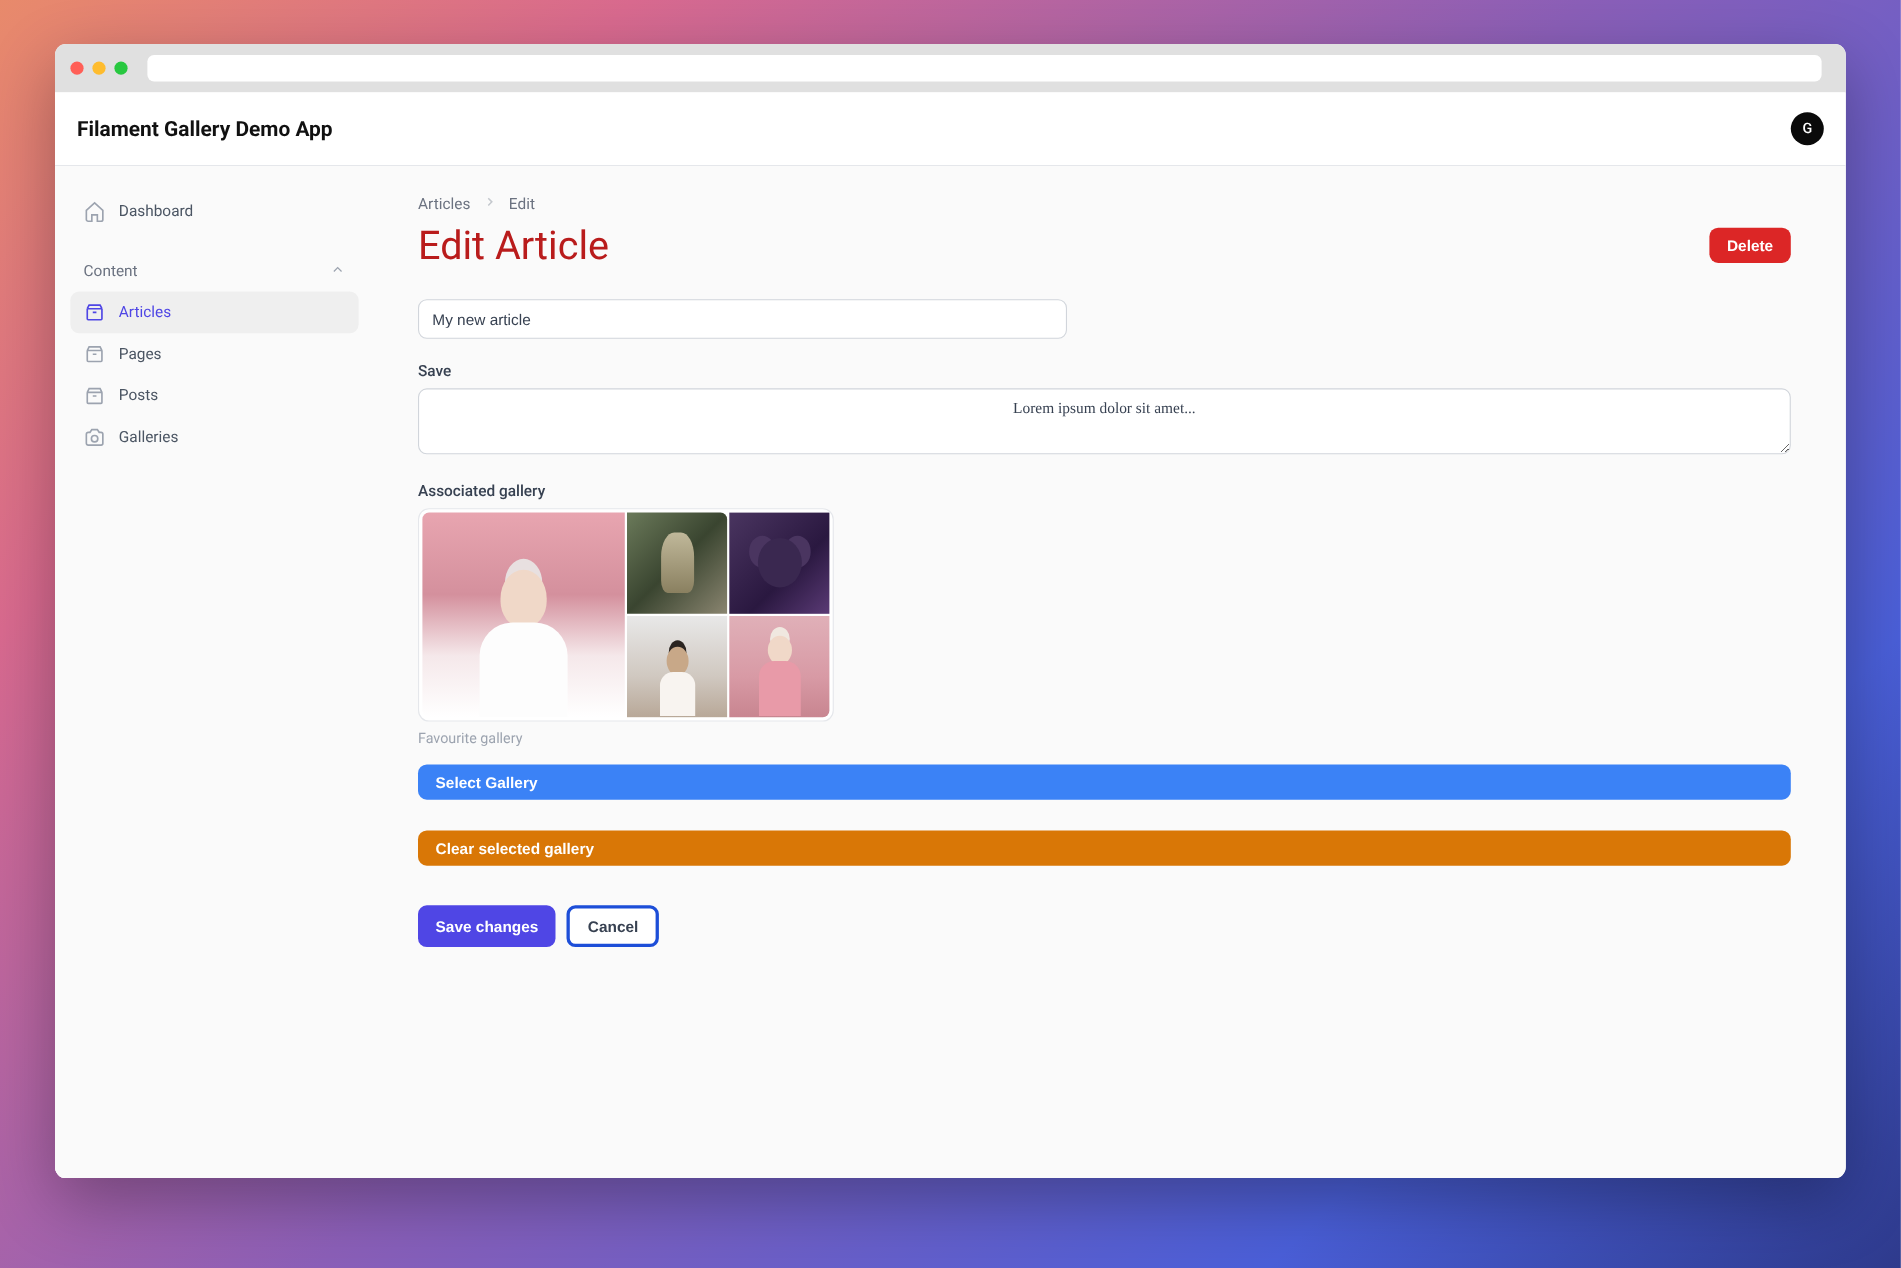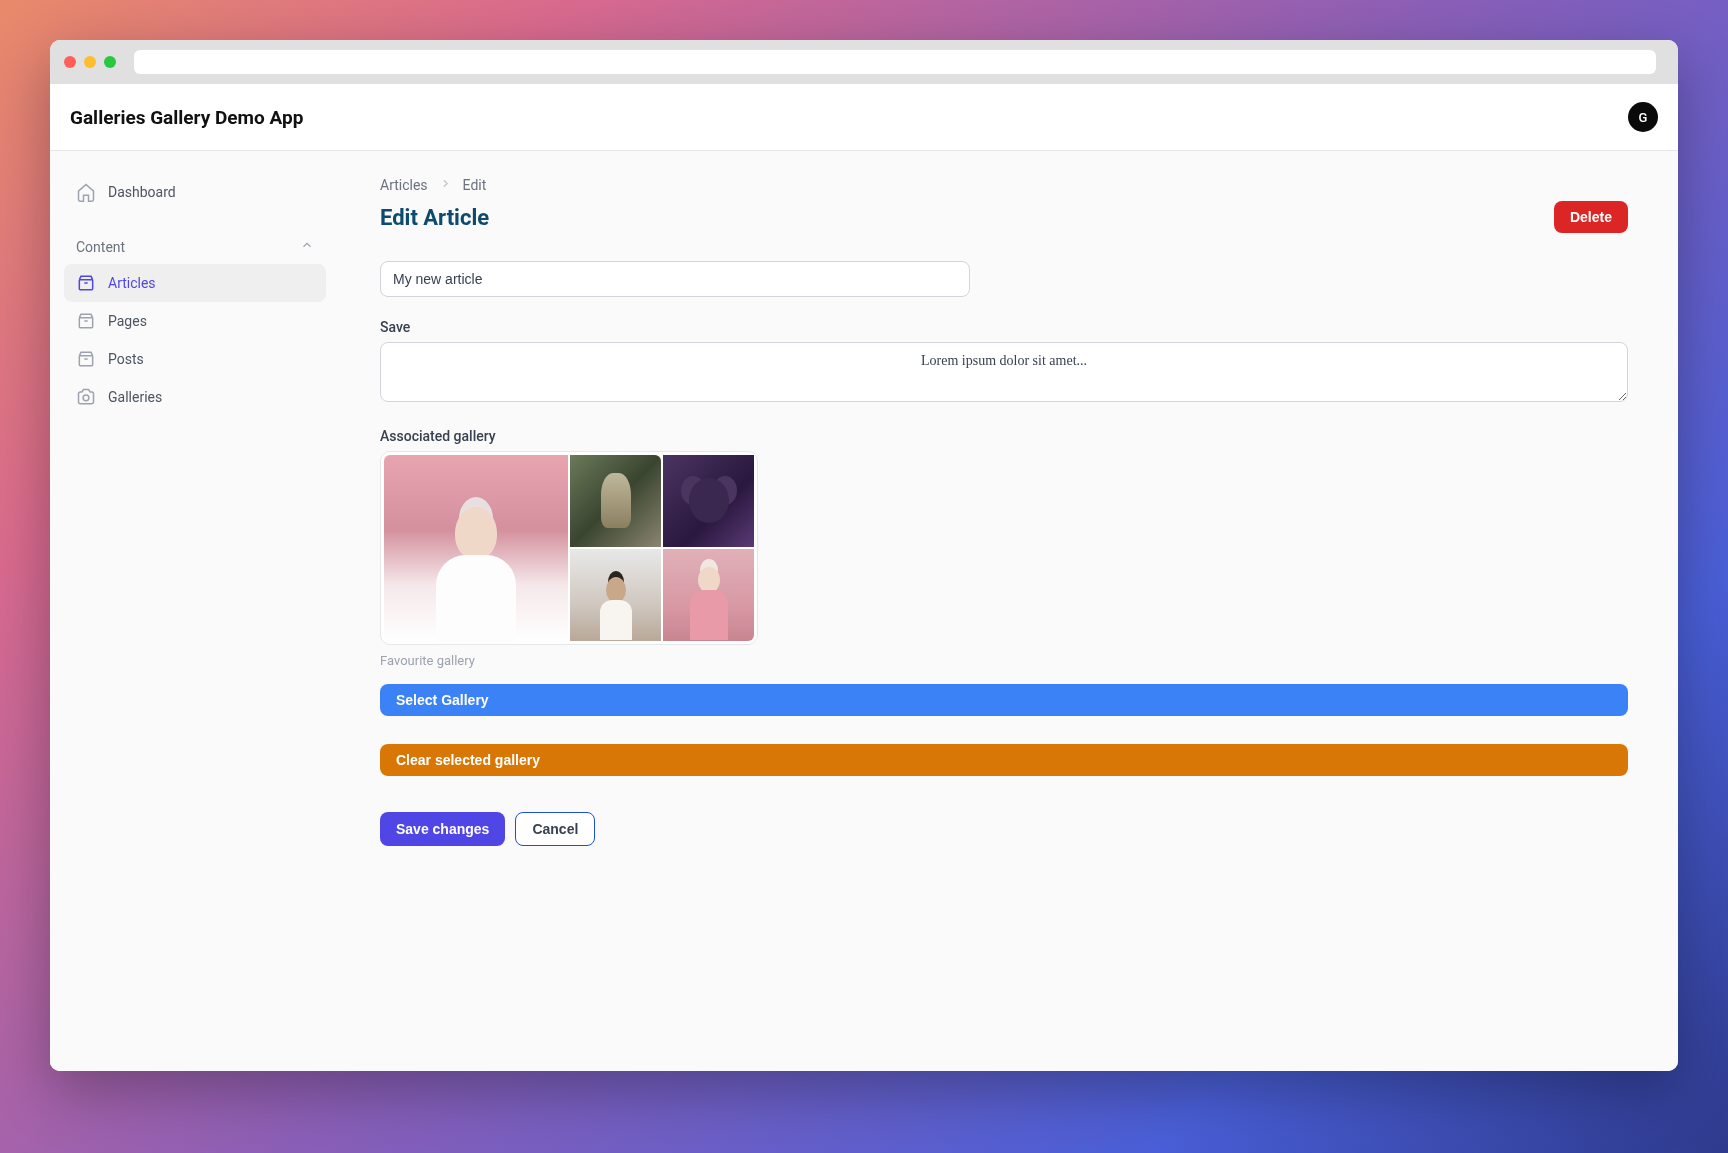--- a/index.html
+++ b/index.html
@@ -165,23 +165,23 @@
     }
     
     .page-header {
       display: flex;
       align-items: center;
       justify-content: space-between;
       margin-bottom: 28px;
     }
     
     .page-title {
-      font-size: 22px;
-      font-weight: 700;
-      color: #0c4a6e;
+      font-size: 36px;
+      font-weight: 400;
+      color: #b91c1c;
     }
     
     .btn {
       display: inline-flex;
       align-items: center;
       padding: 8px 16px;
       border-radius: 8px;
       font-size: 14px;
       font-weight: 600;
       cursor: pointer;
@@ -204,21 +204,21 @@
     }
     
     .btn-amber {
       background: #d97706;
       color: #fff;
     }
     
     .btn-secondary {
       background: #fff;
       color: #374151;
-      border: 1px solid #1d4ed8;
+      border: 3px solid #1d4ed8;
     }
     
     .form-group {
       margin-bottom: 22px;
     }
     
     .form-label {
       display: block;
       font-size: 14px;
       color: #374151;
@@ -420,21 +420,21 @@
   <div class="titlebar">
     <div class="traffic-lights">
       <div class="traffic-light tl-red"></div>
       <div class="traffic-light tl-yellow"></div>
       <div class="traffic-light tl-green"></div>
     </div>
     <div class="url-bar"></div>
   </div>
 
   <div class="app-header">
-    <div class="app-title">Galleries Gallery Demo App</div>
+    <div class="app-title">Filament Gallery Demo App</div>
     <div class="avatar">
       <span>G</span>
     </div>
   </div>
 
   <div class="app-body">
     <aside class="sidebar">
       <div class="nav-item">
         <span class="nav-icon">
           <svg width="20" height="20" viewBox="0 0 24 24">

